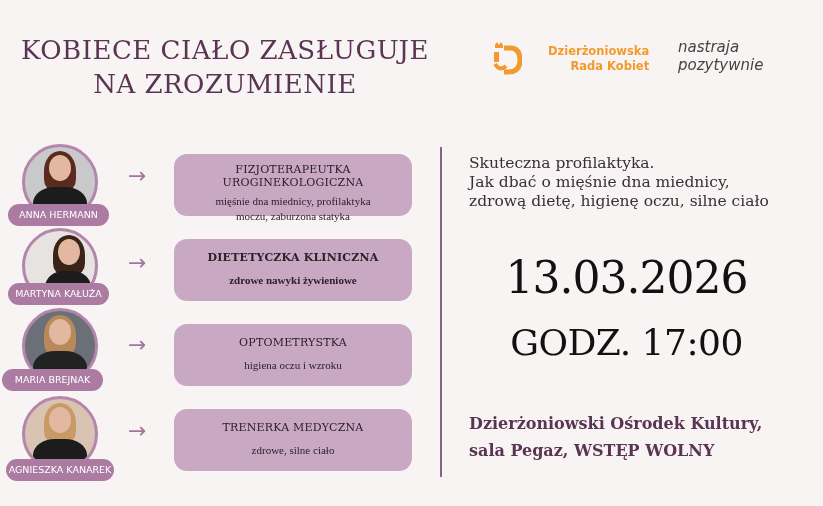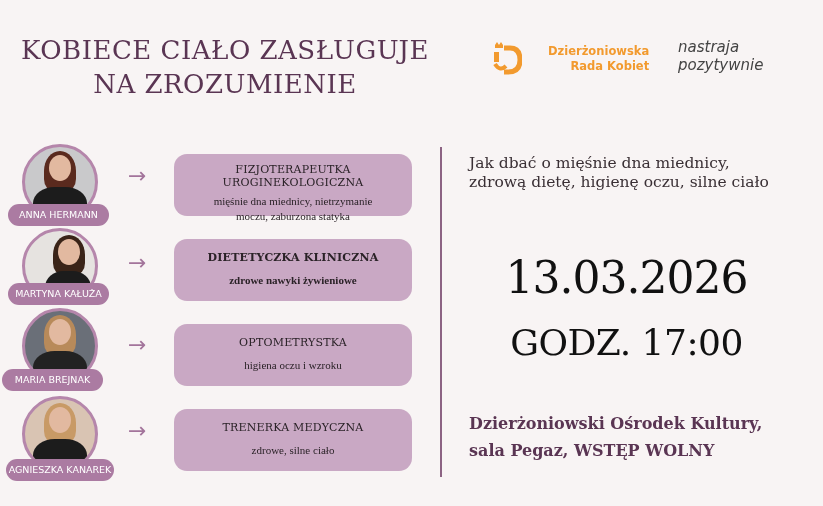--- a/index.html
+++ b/index.html
@@ -57,21 +57,21 @@
 <div>
   <div class="avatar" style="top:144px;background:#c9c9cb;">
     <div class="hair" style="background:#5a2a1e;"></div>
       <div class="head"></div>
       <div class="body"></div>
   </div>
   <div class="namebadge" style="left:8px;top:204px;width:101px;">ANNA HERMANN</div>
   <div class="arrow" style="top:163px;">→</div>
   <div class="card" style="top:154px;height:62px;">
     <div class="h" style="margin-top:9px;">FIZJOTERAPEUTKA UROGINEKOLOGICZNA</div>
-    <div class="d" style="margin-top:5px;">mięśnie dna miednicy, nietrzymanie</div>
+    <div class="d" style="margin-top:5px;">mięśnie dna miednicy, profilaktyka</div>
     <div class="d">moczu, zaburzona statyka</div>
   </div>
 </div>
 
 <div>
   <div class="avatar" style="top:228px;background:#e6e3e0;">
     <div class="hair" style="background:#3a2418;left:28px;"></div>
       <div class="head" style="left:33px;"></div>
       <div class="body" style="left:20px;width:46px;"></div>
   </div>
@@ -107,20 +107,21 @@
   <div class="arrow" style="top:418px;">→</div>
   <div class="card" style="top:409px;height:62px;">
     <div class="h" style="margin-top:12px;">TRENERKA MEDYCZNA</div>
     <div class="d" style="margin-top:9px;">zdrowe, silne ciało</div>
   </div>
 </div>
 
 <div class="divider"></div>
 
 <div class="tagline">
+  <div>Skuteczna profilaktyka.</div>
   <div>Jak dbać o mięśnie dna miednicy,</div>
   <div>zdrową dietę, higienę oczu, silne ciało</div>
 </div>
 
 <div class="date">13.03.2026</div>
 <div class="time">GODZ. 17:00</div>
 
 <div class="venue">
   <div>Dzierżoniowski Ośrodek Kultury,</div>
   <div>sala Pegaz, WSTĘP WOLNY</div>

